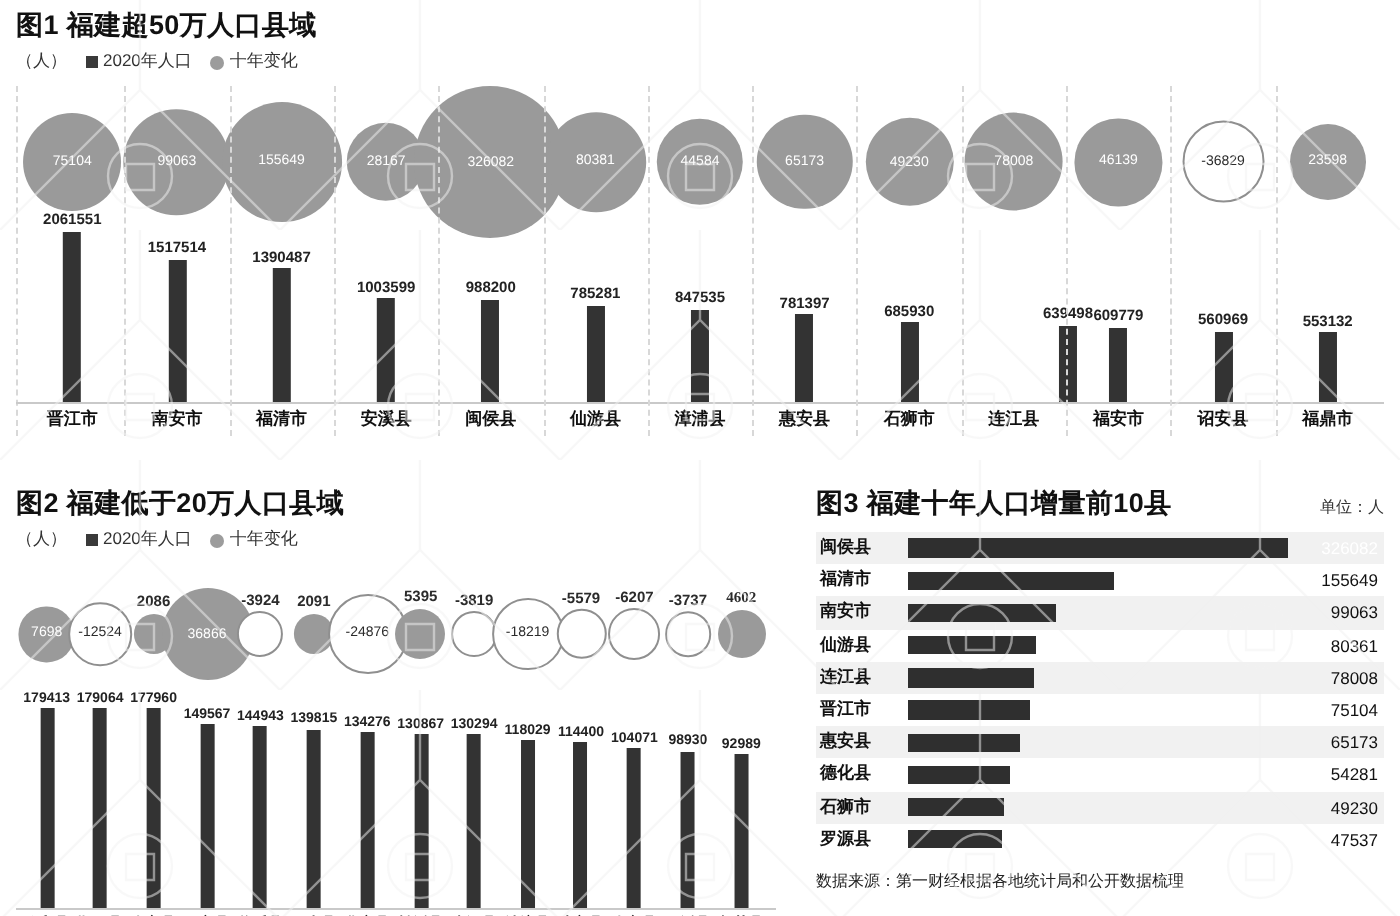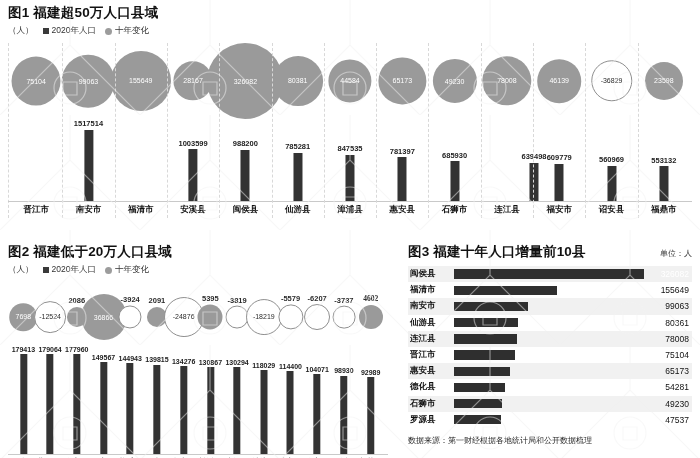--- a/index.html
+++ b/index.html
@@ -126,23 +126,31 @@
           <span>46139</span>
         </div>
         <div class="bub neg" style="height: 41.4757px; width: 41.4757px; left: 603.538px; top: 38px;">
           <span style="color: rgb(43, 43, 43);">-36829</span>
         </div>
         <div class="bub pos" style="height: 37.9887px; width: 37.9887px; left: 655.846px; top: 38px;">
           <span>23598</span>
         </div>
       </div>
     <div class="bars" id="f1bars">
+        <div class="bar-col" style="left: 28.1538px;">
+          <div class="bar-val">2061551</div>
+          <div class="bar-rect" style="height: 92px;"></div>
+        </div>
         <div class="bar-col" style="left: 80.4615px;">
           <div class="bar-val">1517514</div>
           <div class="bar-rect" style="height: 71.416px;"></div>
+        </div>
+        <div class="bar-col" style="left: 132.769px;">
+          <div class="bar-val">1390487</div>
+          <div class="bar-rect" style="height: 66.6099px;"></div>
         </div>
         <div class="bar-col" style="left: 185.077px;">
           <div class="bar-val">1003599</div>
           <div class="bar-rect" style="height: 51.9718px;"></div>
         </div>
         <div class="bar-col" style="left: 237.385px;">
           <div class="bar-val">988200</div>
           <div class="bar-rect" style="height: 51.3891px;"></div>
         </div>
         <div class="bar-col" style="left: 289.692px;">

